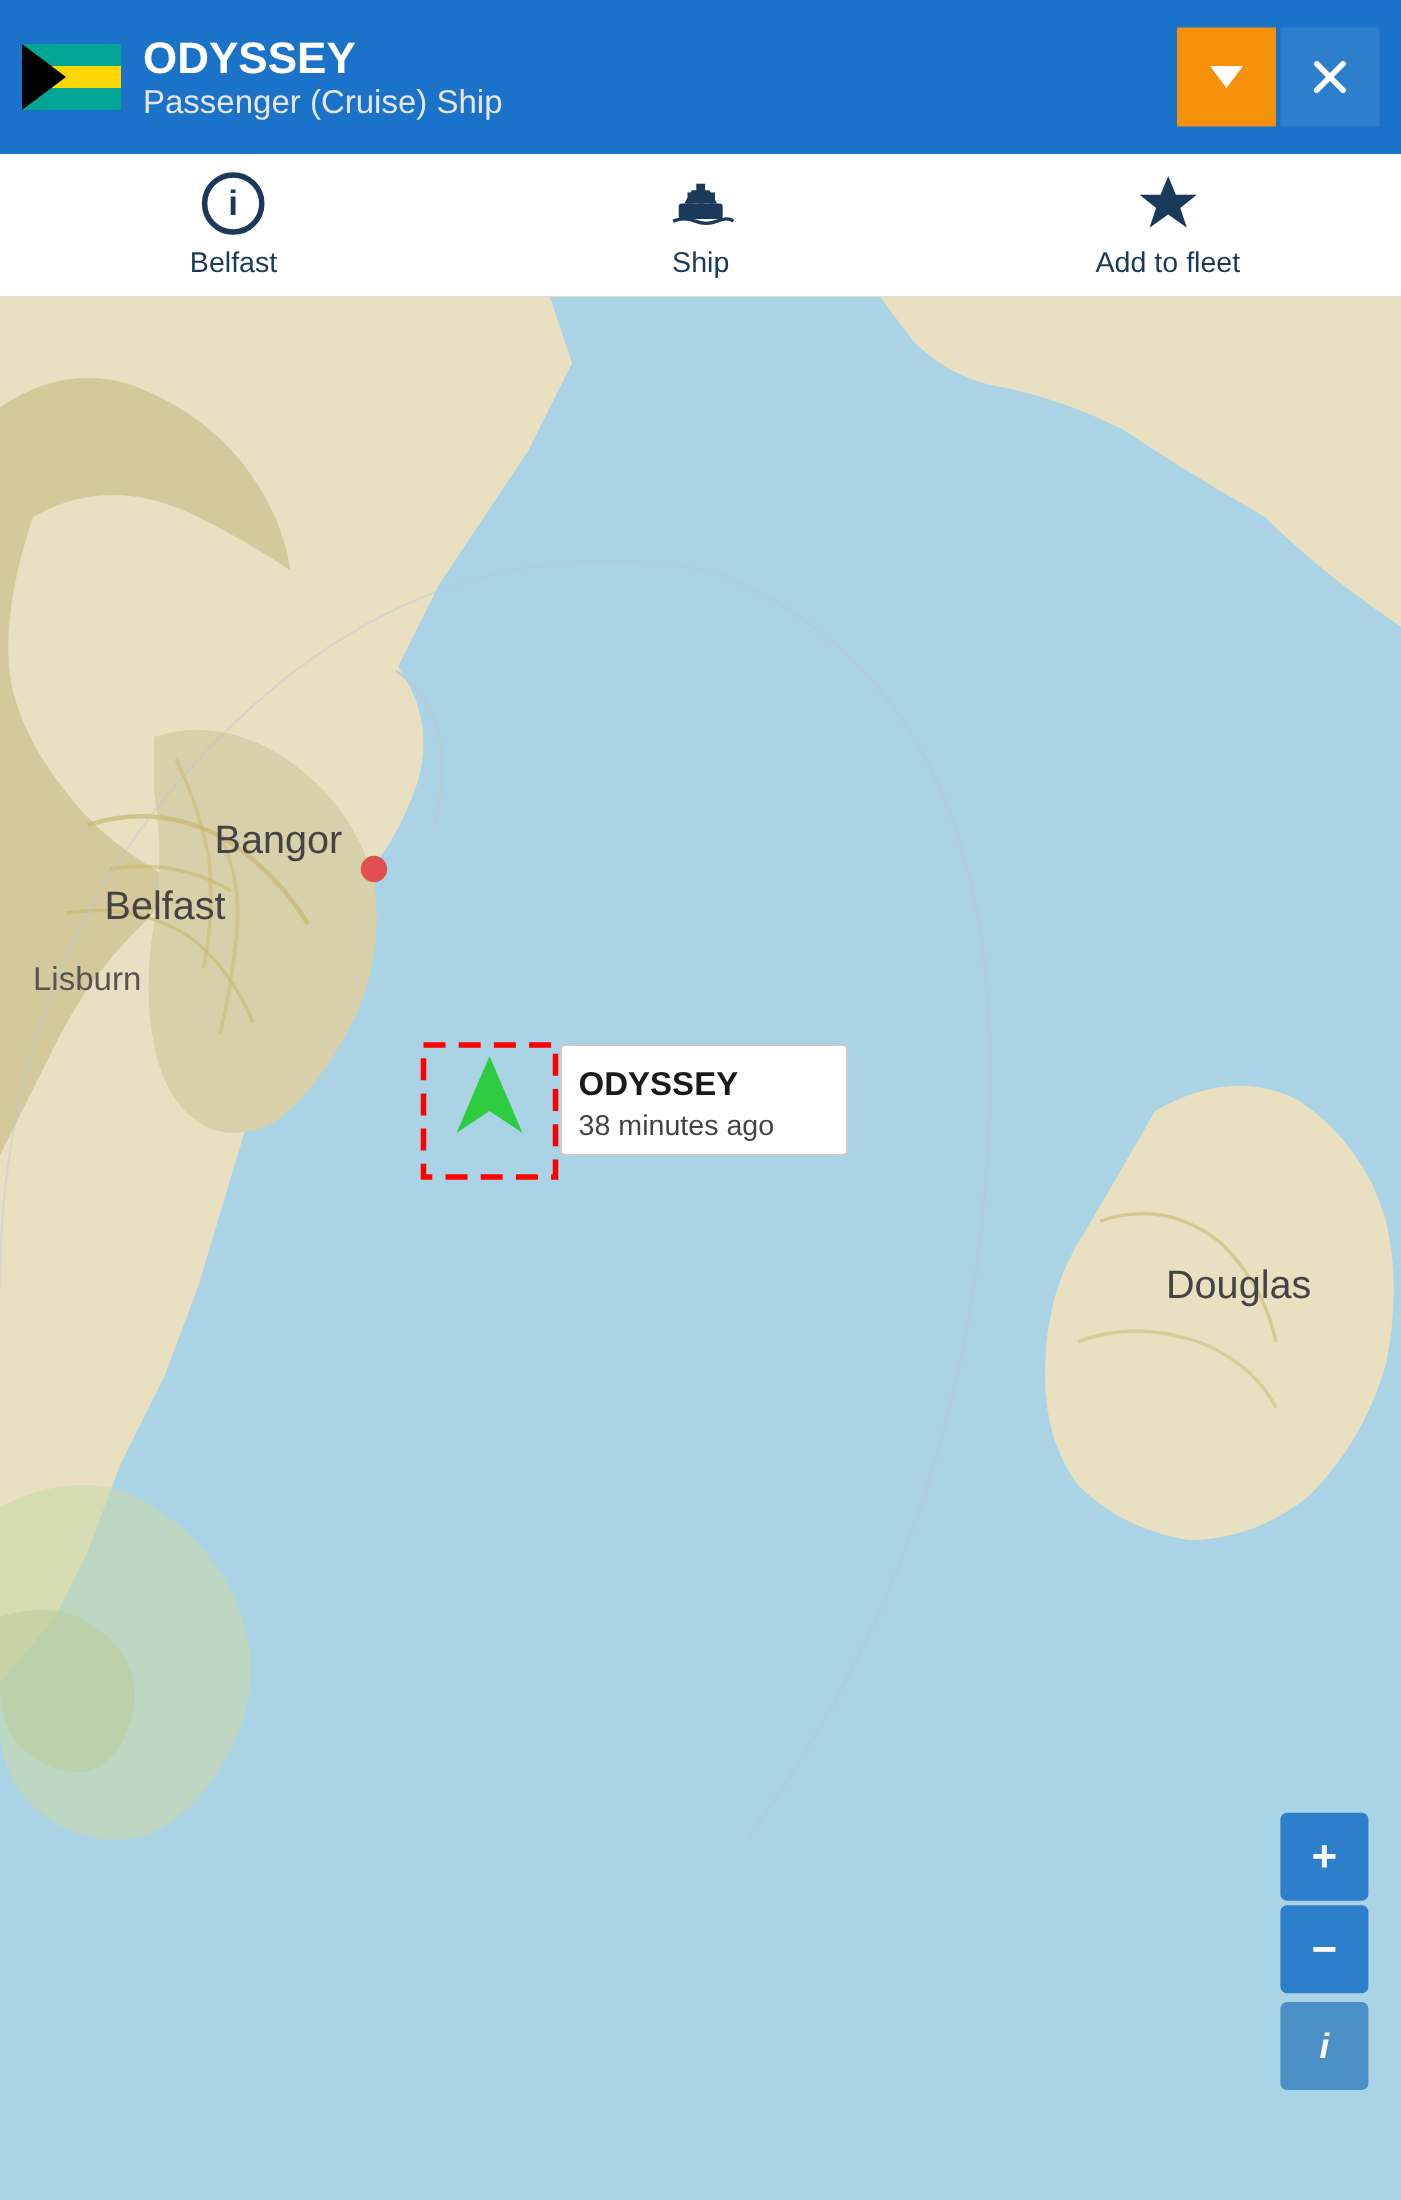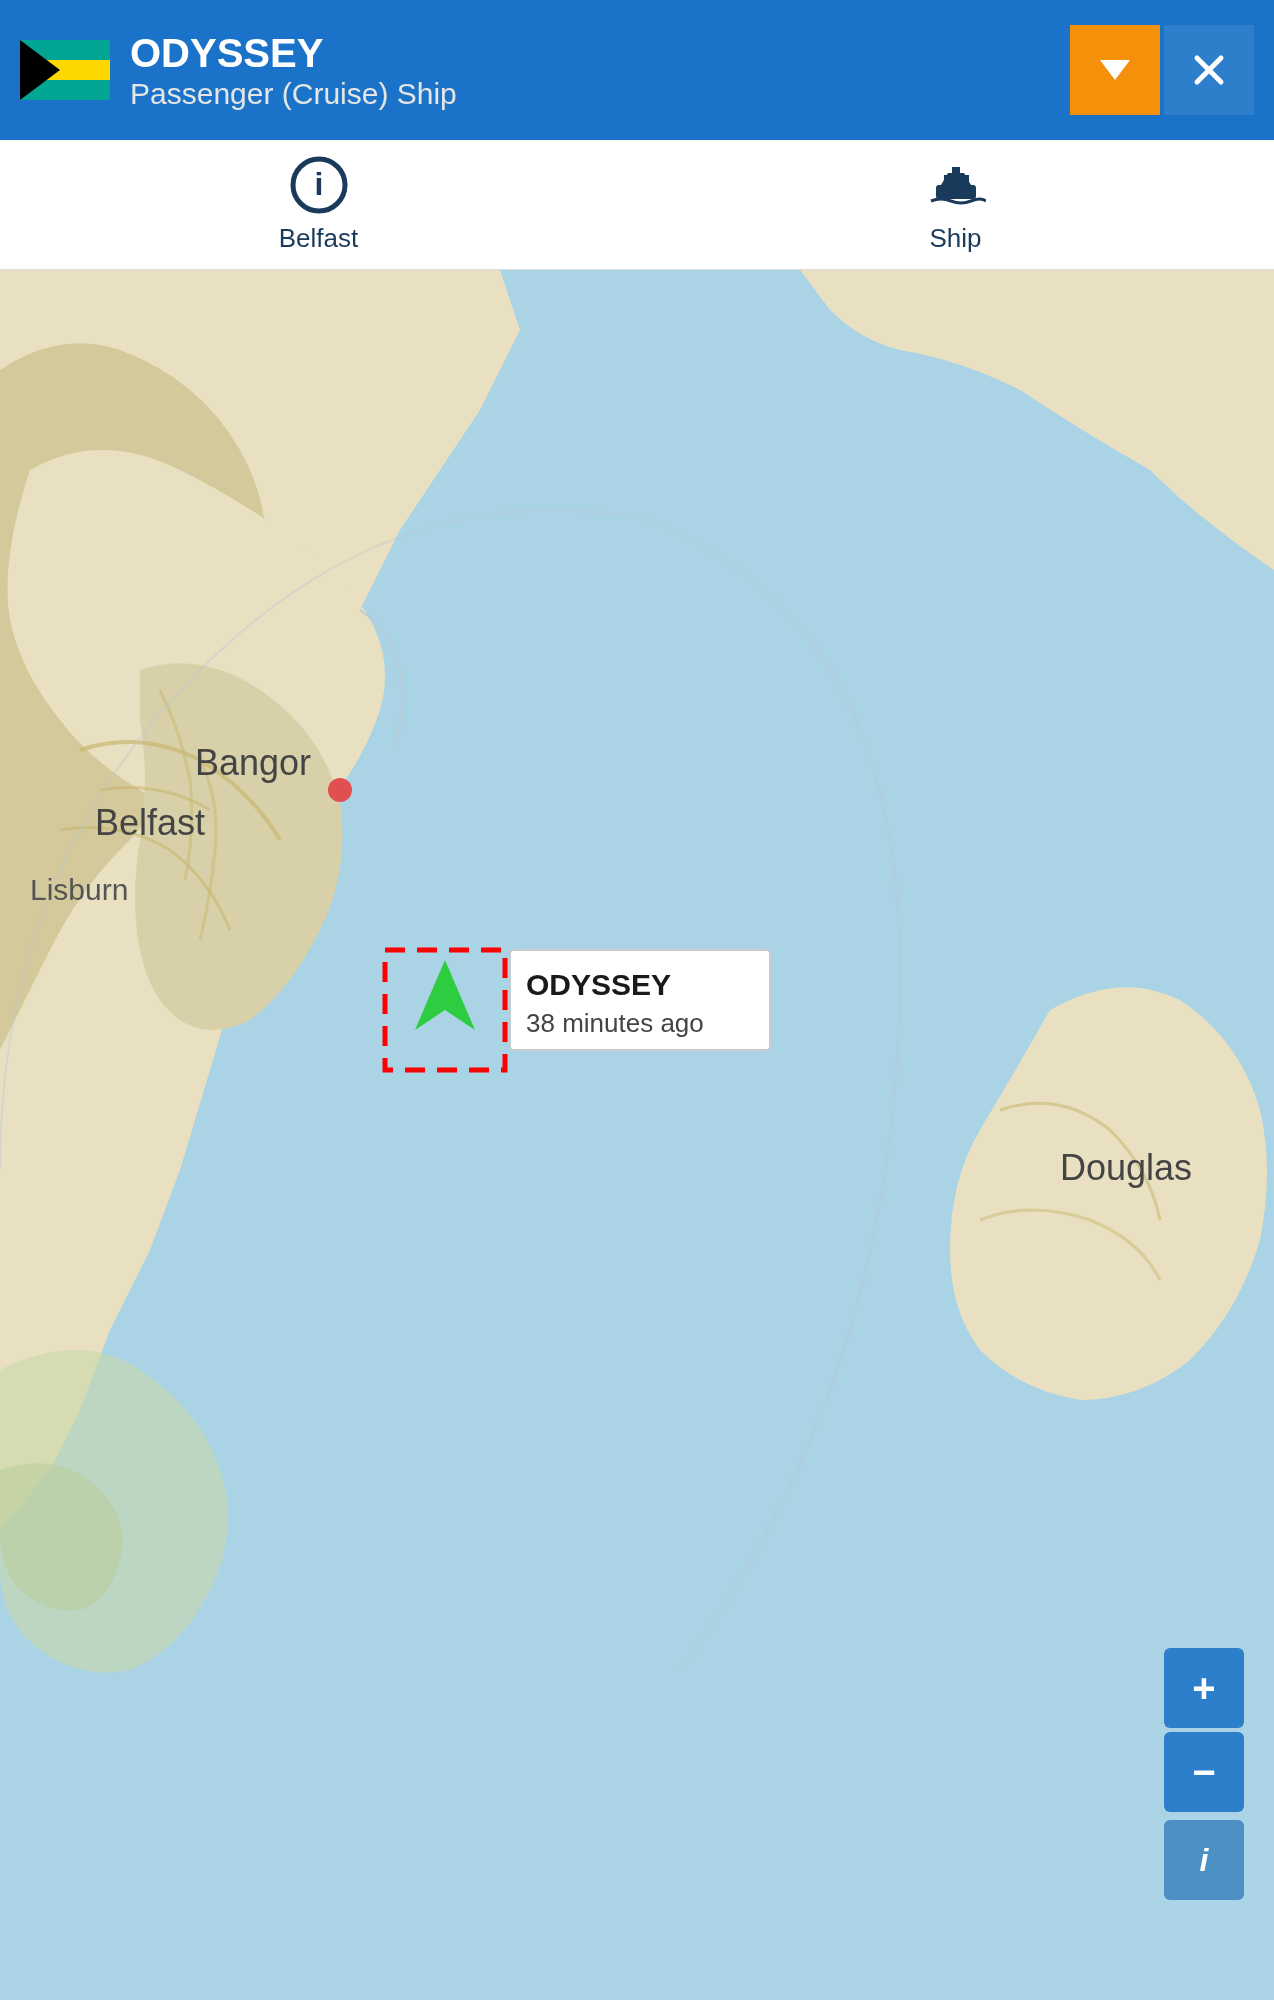--- a/index.html
+++ b/index.html
@@ -188,20 +188,27 @@
       <rect x="26" y="12" width="8" height="8" fill="#1a3a5c"></rect>
 
       <rect x="18" y="20" width="5" height="10" fill="#1a3a5c"></rect>
       <rect x="28" y="18" width="5" height="12" fill="#1a3a5c"></rect>
       <rect x="38" y="20" width="5" height="10" fill="#1a3a5c"></rect>
 
       <path d="M5 46 Q15 42 25 46 Q35 50 45 46 Q55 42 60 46" stroke="#1a3a5c" stroke-width="3" fill="none"></path>
     </svg>
     <span>Ship</span>
   </div>
+  <div class="toolbar-item">
+    <svg viewBox="0 0 60 60" fill="#1a3a5c">
+
+      <polygon points="30,5 37,22 56,22 41,34 47,52 30,40 13,52 19,34 4,22 23,22" fill="#1a3a5c"></polygon>
+    </svg>
+    <span>Add to fleet</span>
+  </div>
 </div>
 
 <div id="map-container">
   <svg id="map-svg" viewBox="0 0 1274 1730" preserveAspectRatio="xMidYMid slice">
 
     <rect width="1274" height="1730" fill="#aad3e5"></rect>
 
     <path d="M0,0 L380,0 L420,80 L380,180 L340,280 L280,360 L240,500 L200,620 L180,720 L160,800 L120,900 L80,980 L40,1060 L0,1100 Z" fill="#ede8d0"></path>
 
     <path d="M0,0 L500,0 L520,60 L480,140 L440,200 L400,260 L360,340 L320,420 L290,520 L260,620 L240,700 L210,800 L180,900 L150,980 L110,1060 L80,1140 L50,1200 L0,1260 Z" fill="#e8e0c0"></path>

